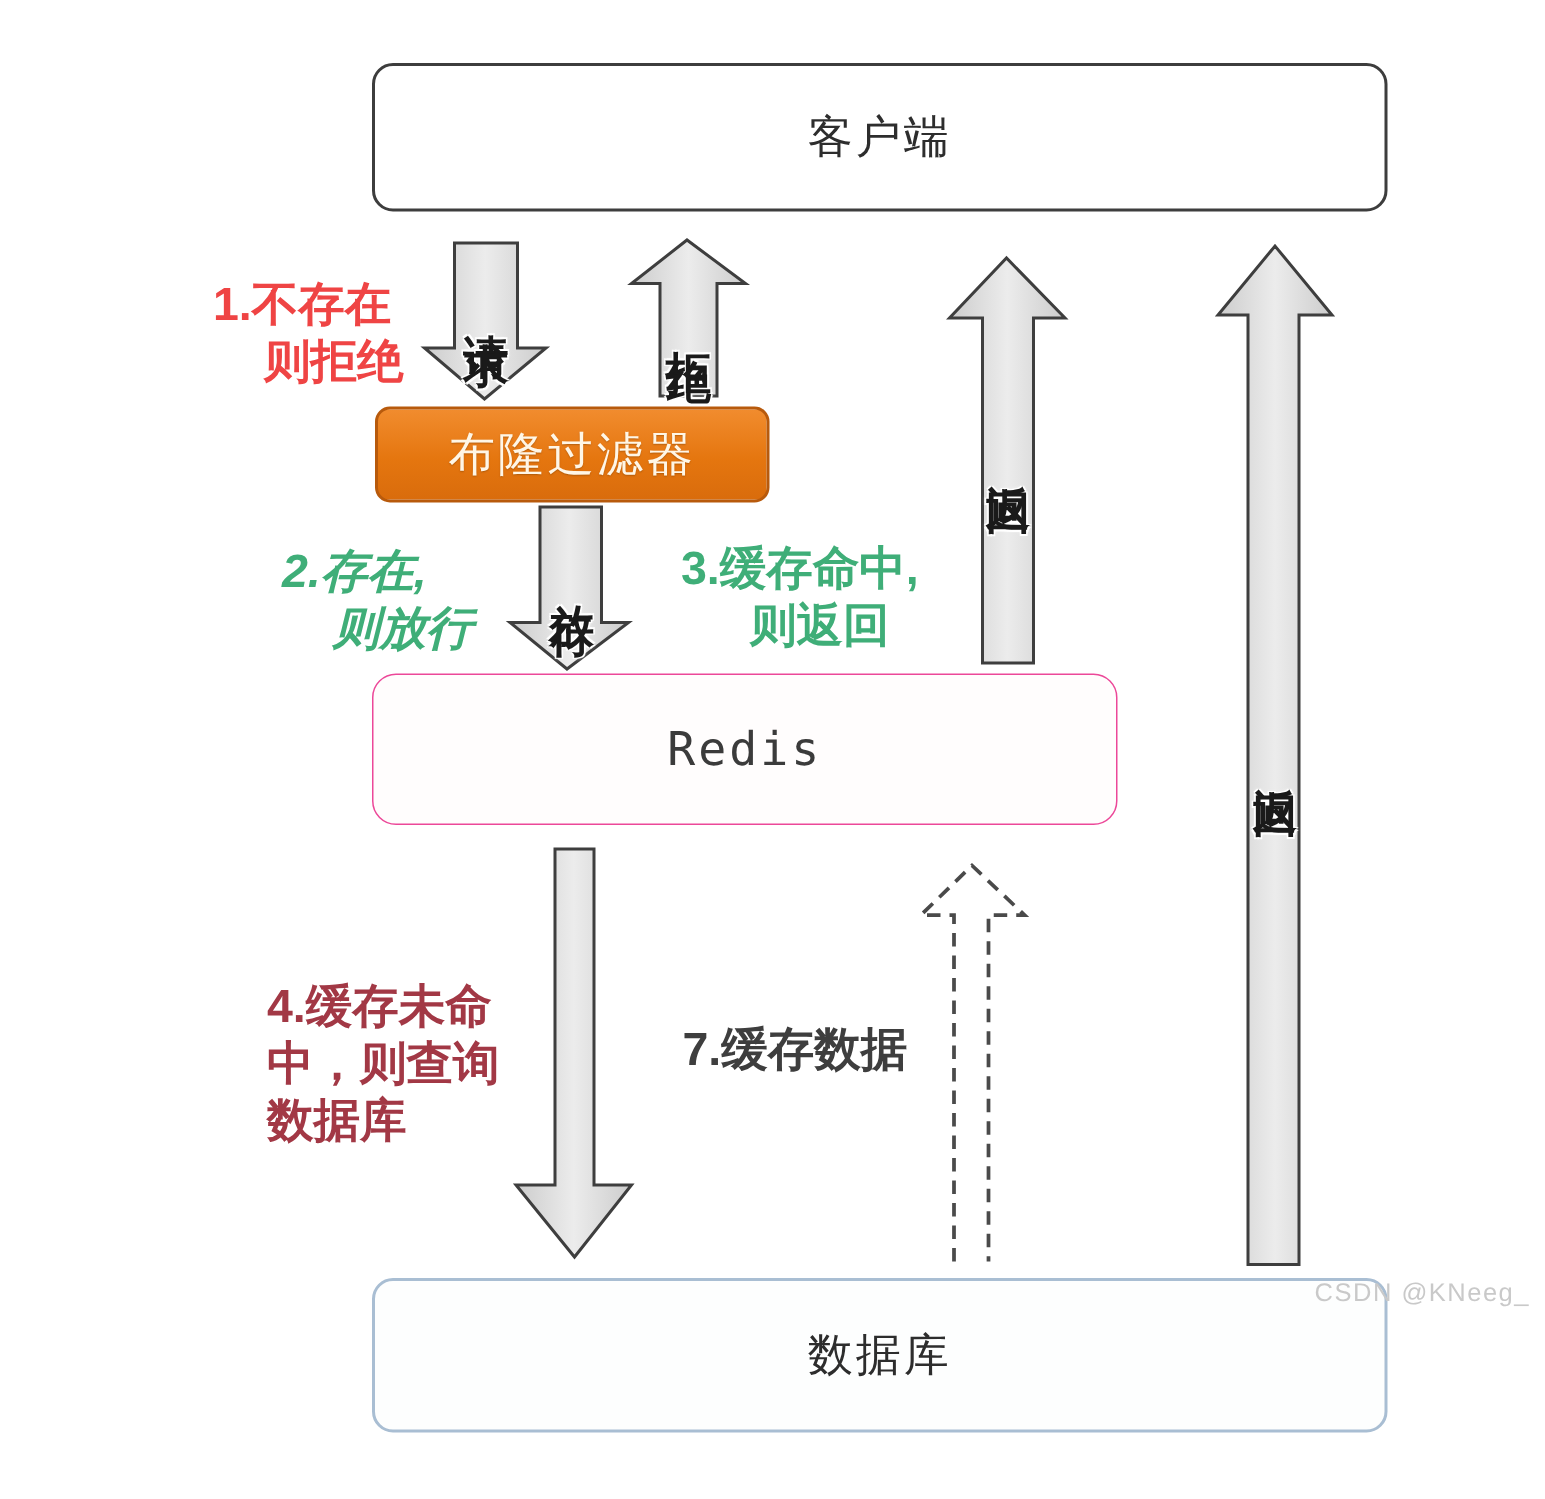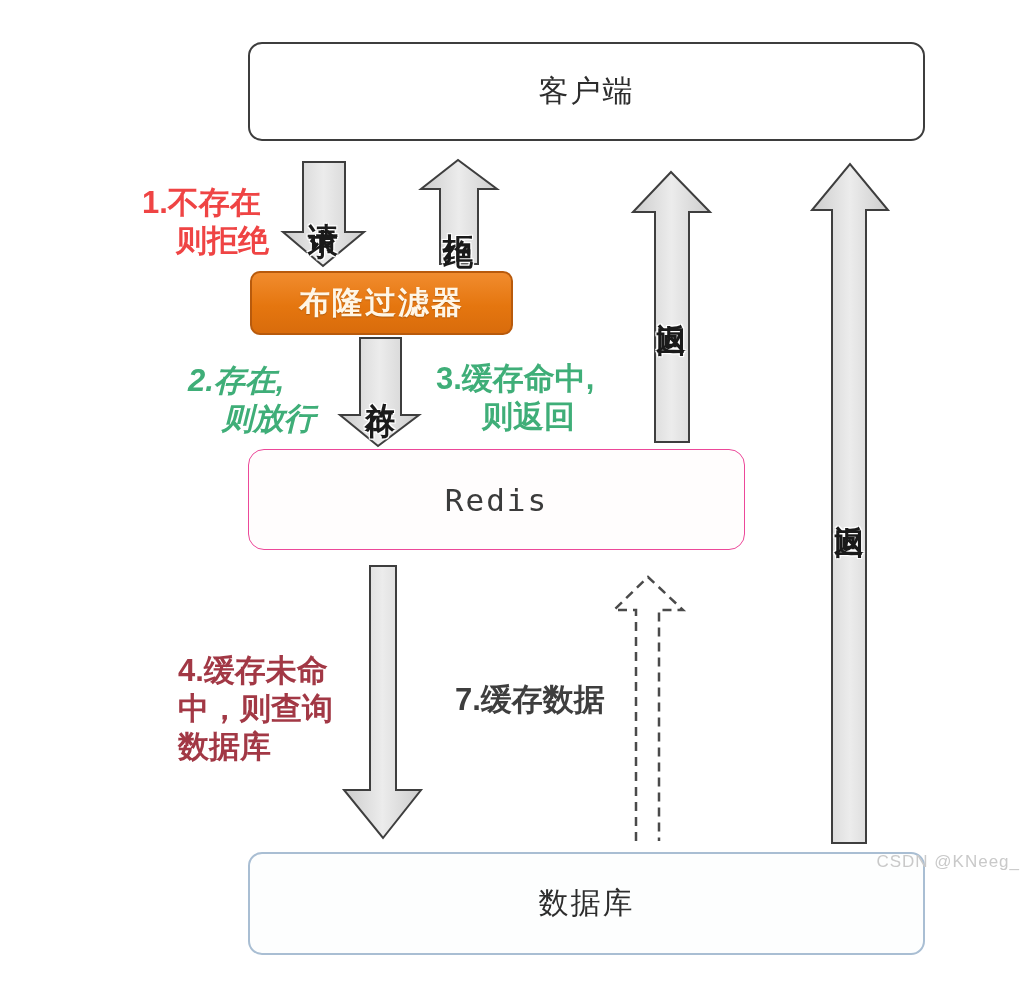--- a/index.html
+++ b/index.html
@@ -21,21 +21,21 @@
   .node-client{
     left:248px;top:42px;width:677px;height:99px;
     border:2px solid #3d3d3d;border-radius:14px;
   }
   .node-client .lbl{font-size:30px;color:#2d2d2d;letter-spacing:2px;}
   .node-bloom{
     left:250px;top:271px;width:263px;height:64px;
     background:linear-gradient(180deg,#f18c2e 0%,#e5760f 55%,#d96c0c 100%);
     border:2px solid #b85a0c;border-radius:10px;
   }
-  .node-bloom .lbl{font-size:31px;font-weight:bold;color:#fff6e6;letter-spacing:2px;text-shadow:0 1px 1px rgba(120,60,0,.45);}
+  .node-bloom .lbl{font-size:31px;font-weight:normal;color:#fff6e6;letter-spacing:2px;text-shadow:0 1px 1px rgba(120,60,0,.45);}
   .node-redis{
     left:248px;top:449px;width:497px;height:101px;
     background:#fffdfd;
     border:1px solid #ec4899;border-radius:16px;
   }
   .node-redis .lbl{font-family:"DejaVu Sans Mono","Liberation Mono",monospace;font-size:31px;color:#3b3b3b;letter-spacing:2px;}
   .node-db{
     left:248px;top:852px;width:677px;height:103px;
     background:#fdfefe;
     border:2px solid #a9bed3;border-radius:14px;
@@ -107,21 +107,21 @@
   <div class="vlabel" style="left:849px;top:507px;">返回</div>
 
   <div class="note" style="left: 142px; top: 184px; color: #ef4444;">
     <div>1.不存在</div>
     <div class="ind1">则拒绝</div>
   </div>
   <div class="note" style="left: 188px; top: 362px; color: rgb(63, 174, 120); font-style: italic;">
     <div>2.存在,</div>
     <div class="ind1">则放行</div>
   </div>
-  <div class="note" style="left: 436px; top: 360px; color: rgb(63, 174, 120);">
+  <div class="note" style="left: 454px; top: 360px; color: rgb(63, 174, 120);">
     <div>3.缓存命中,</div>
     <div class="ind2">则返回</div>
   </div>
   <div class="note" style="left: 178px; top: 652px; color: rgb(162, 56, 69);">
     <div>4.缓存未命</div>
     <div>中，则查询</div>
     <div>数据库</div>
   </div>
   <div class="note" style="left: 455px; top: 681px; color: rgb(62, 62, 62);">
     <div>7.缓存数据</div>

